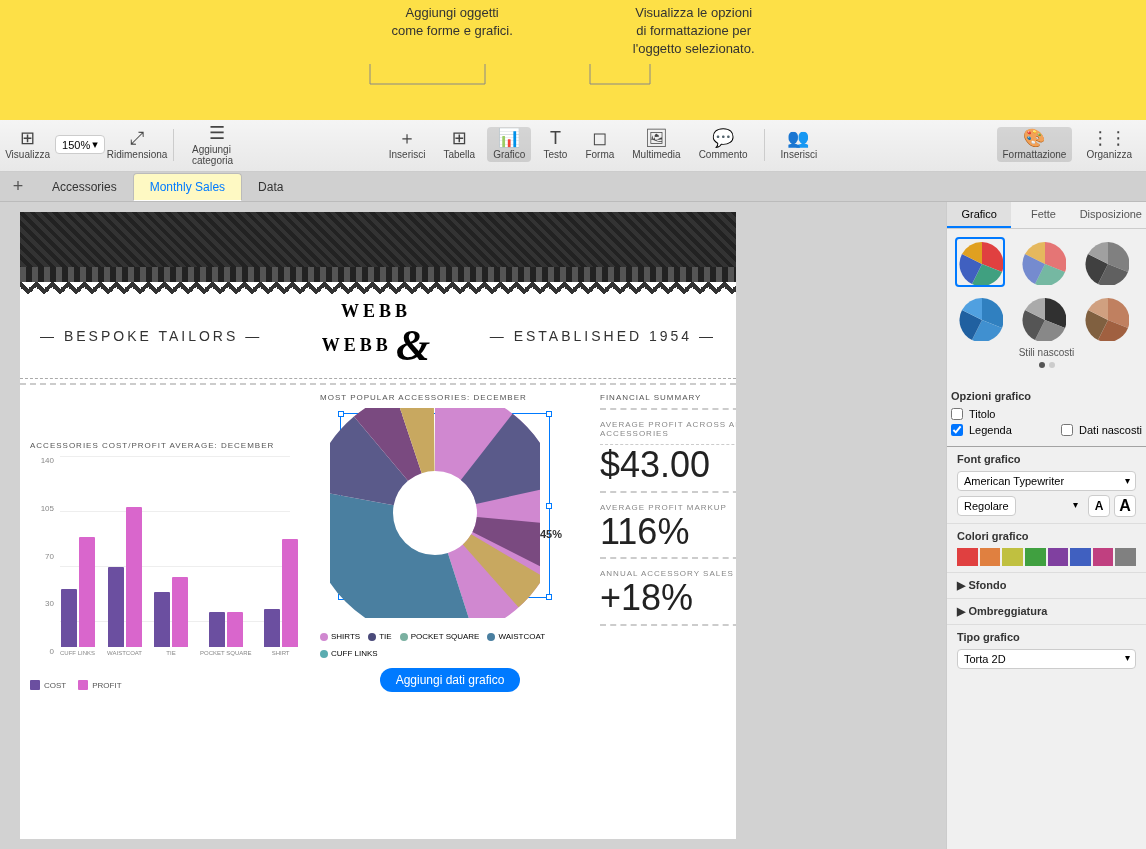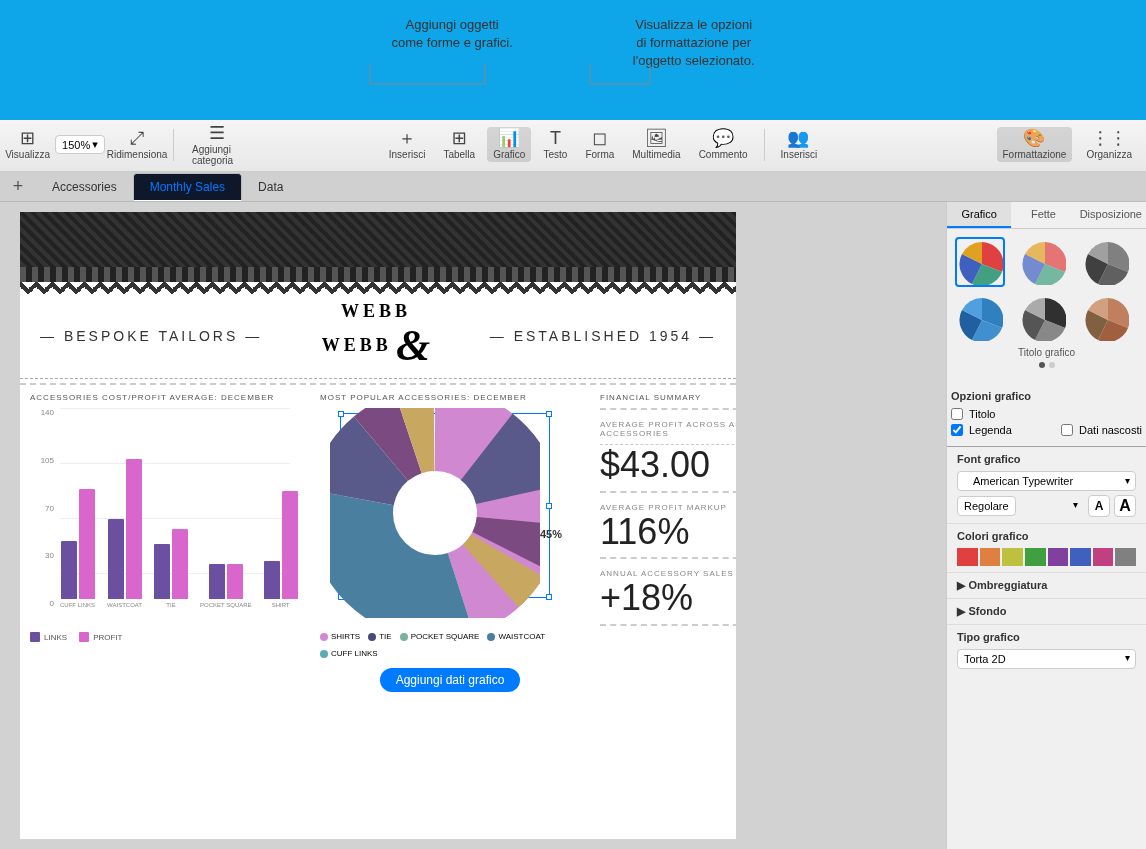--- a/index.html
+++ b/index.html
@@ -3,25 +3,25 @@
   <meta charset="utf-8">
   <style>
     * { box-sizing: border-box; margin: 0; padding: 0; }
     body { font-family: -apple-system, BlinkMacSystemFont, "Helvetica Neue", sans-serif; background: #e8e8e8; width: 1146px; height: 849px; overflow: hidden; }
 
     
     .tooltip-area {
       position: absolute;
       top: 0; left: 0; right: 0;
       height: 120px;
-      background: #0ea5e9;
+      background: #fde047;
       display: flex;
       justify-content: center;
       align-items: flex-start;
-      padding-top: 16px;
+      padding-top: 4px;
       z-index: 10;
     }
     .tooltip-box {
       display: flex;
       gap: 120px;
       font-size: 13px;
       color: #333;
       text-align: center;
     }
     .tooltip-item { max-width: 160px; line-height: 1.4; }
@@ -112,21 +112,21 @@
       height: 28px;
       padding: 0 16px;
       display: flex;
       align-items: center;
       font-size: 12px;
       cursor: pointer;
       border-radius: 4px 4px 0 0;
       color: #333;
     }
     .tab.active {
-      background: #0f172a;
+      background: #fef9c3;
       border: 1px solid #bbb;
       border-bottom: 1px solid white;
       margin-bottom: -1px;
       color: #007aff;
     }
 
     
     .main {
       position: absolute;
       top: 202px;
@@ -224,20 +224,21 @@
     .charts-row {
       display: flex;
       gap: 10px;
       padding: 0 10px;
     }
 
     
     .bar-chart-section {
       width: 280px;
       flex-shrink: 0;
+      margin-top: 48px;
     }
     .section-title {
       font-size: 8px;
       letter-spacing: 1px;
       color: #555;
       text-transform: uppercase;
       margin-bottom: 6px;
     }
     .bar-chart {
       width: 260px;
@@ -440,21 +441,21 @@
     }
 
     
     .font-section { padding: 6px 10px; border-bottom: 1px solid #ddd; }
     .font-select {
       width: 100%;
       font-size: 11px;
       background: white;
       border: 1px solid #ccc;
       border-radius: 4px;
-      padding: 3px 15px;
+      padding: 3px 6px;
       margin-bottom: 4px;
       appearance: none;
       -webkit-appearance: none;
       cursor: pointer;
     }
     .font-row {
       display: flex;
       align-items: center;
       gap: 4px;
     }
@@ -707,21 +708,21 @@
                   <div class="bar cost" style="height:38px;"></div>
                   <div class="bar profit" style="height:108px;"></div>
                 </div>
                 <div class="bar-label">SHIRT</div>
               </div>
             </div>
           </div>
           <div class="chart-legend">
             <div class="legend-item">
               <div class="legend-dot" style="background:#6b4fa0;"></div>
-              <span>LINKS</span>
+              <span>COST</span>
             </div>
             <div class="legend-item">
               <div class="legend-dot" style="background:#d966cc;"></div>
               <span>PROFIT</span>
             </div>
           </div>
         </div>
 
         <div class="pie-chart-section">
           <div class="section-title">MOST POPULAR ACCESSORIES: DECEMBER</div>
@@ -859,21 +860,21 @@
         </div>
         <div class="style-item">
           <svg viewBox="0 0 50 50" width="50" height="50">
             <path d="M25,25 L25,3 A22,22 0 0,1 45,33 Z" fill="#c08060"></path>
             <path d="M25,25 L45,33 A22,22 0 0,1 15,45 Z" fill="#a06040"></path>
             <path d="M25,25 L15,45 A22,22 0 0,1 5,15 Z" fill="#806040"></path>
             <path d="M25,25 L5,15 A22,22 0 0,1 25,3 Z" fill="#d0a080"></path>
           </svg>
         </div>
       </div>
-      <div class="style-label">Titolo grafico</div>
+      <div class="style-label">Stili nascosti</div>
       <div class="style-dots">
         <div class="style-dot active"></div>
         <div class="style-dot"></div>
       </div>
     </div>
 
     <div class="panel-section">
       <div class="panel-section-title">Opzioni grafico</div>
       <div class="checkbox-pair">
         <div class="checkbox-row">
@@ -922,25 +923,25 @@
         <div class="color-swatch" style="background:#c0c040;"></div>
         <div class="color-swatch" style="background:#40a040;"></div>
         <div class="color-swatch" style="background:#8040a0;"></div>
         <div class="color-swatch" style="background:#4060c0;"></div>
         <div class="color-swatch" style="background:#c04080;"></div>
         <div class="color-swatch" style="background:#808080;"></div>
       </div>
     </div>
 
     <div class="expand-section">
+      <span>▶ <span>Sfondo</span></span>
+    </div>
+
+    <div class="expand-section">
       <span>▶ <span>Ombreggiatura</span></span>
-    </div>
-
-    <div class="expand-section">
-      <span>▶ <span>Sfondo</span></span>
     </div>
 
     <div class="tipo-section">
       <div class="panel-section-title">Tipo grafico</div>
       <div style="position:relative;">
         <select class="tipo-select">
           <option>Torta 2D</option>
         </select>
         <span style="position:absolute;right:6px;top:3px;font-size:10px;pointer-events:none;">▾</span>
       </div>

